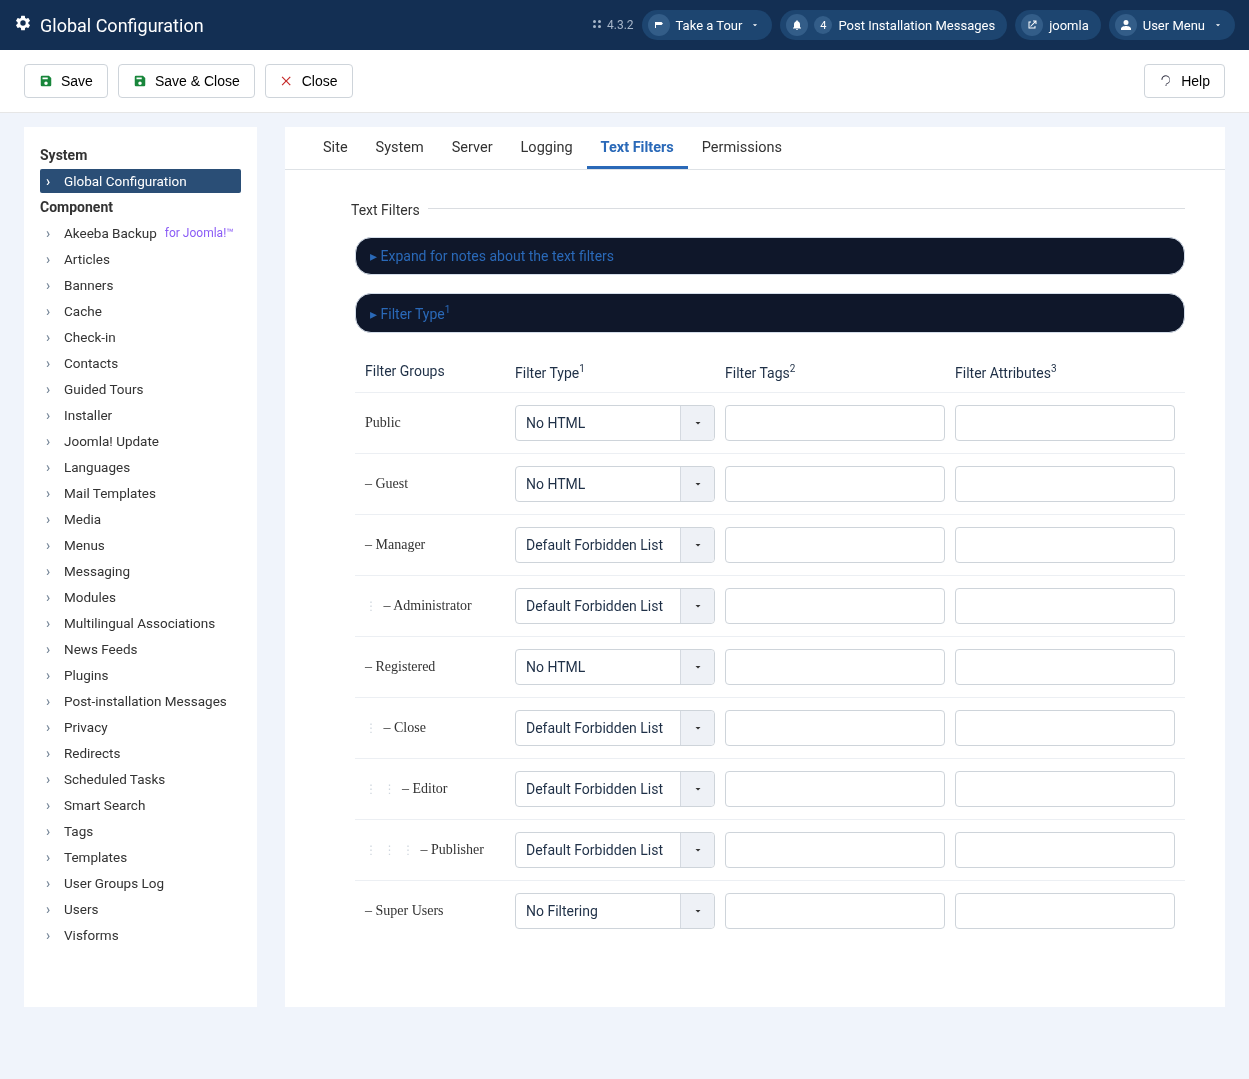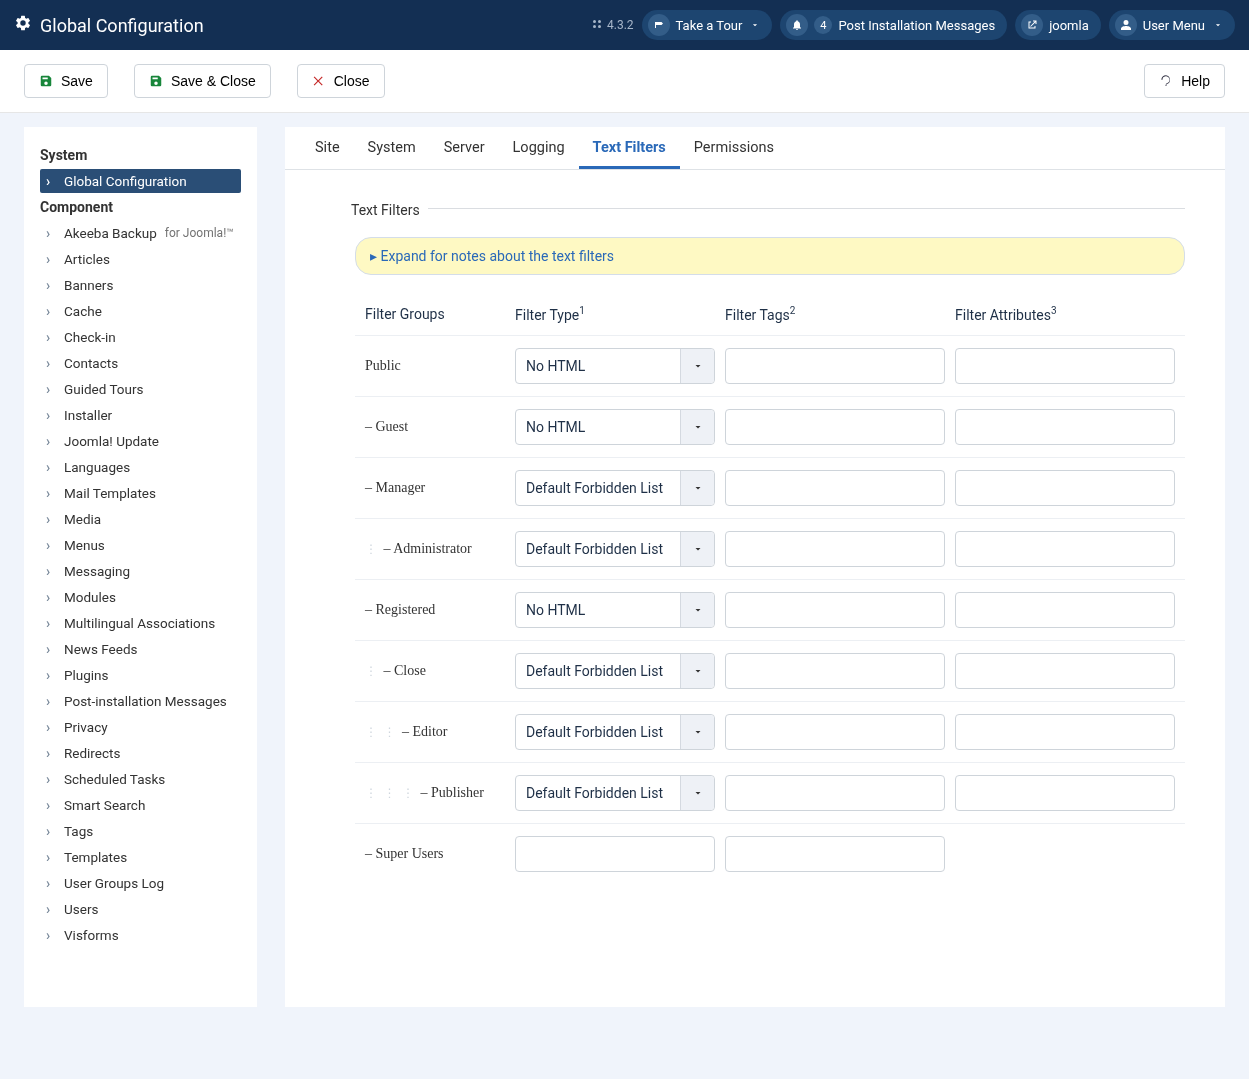--- a/index.html
+++ b/index.html
@@ -49,21 +49,21 @@
 .pill .caret { margin-left: 2px; }
 
 
 .toolbar {
   background: #fff;
   border-bottom: 1px solid #e6e6e6;
   padding: 14px 24px;
   display: flex;
   justify-content: space-between;
 }
-.toolbar .group { display: flex; gap: 26px; }
+.toolbar .group { display: flex; gap: 10px; }
 .toolbar button {
   border: 1px solid #ced4da;
   background: #fff;
   border-radius: 4px;
   padding: 8px 14px;
   font-size: 14px;
   display: inline-flex;
   align-items: center;
   gap: 8px;
   cursor: pointer;
@@ -95,31 +95,31 @@
   gap: 8px;
   font-size: 13.5px;
   color: #333;
   cursor: pointer;
   border-radius: 2px;
   margin-bottom: 2px;
 }
 .sidebar li .chev { color:#7a8a9b; font-size:14px; width:10px; display:inline-block; font-weight:600;}
 .sidebar li.active { background: #2a4e76; color: #fff; }
 .sidebar li.active .chev { color: #fff; }
-.sidebar li small { color: #737373; font-size: 12px; }
+.sidebar li small { color: #8b5cf6; font-size: 12px; }
 
 .main {
   flex: 1;
   background: #fff;
   min-height: 880px;
 }
 .tabs {
   display: flex;
   border-bottom: 1px solid #dee2e6;
-  padding: 0 16px;
+  padding: 0 24px;
 }
 .tabs .tab {
   padding: 12px 14px 10px 14px;
   font-size: 14.5px;
   color: #333;
   cursor: pointer;
   border-bottom: 3px solid transparent;
 }
 .tabs .tab.active {
   color: #2a69b8;
@@ -136,21 +136,21 @@
   left: -12px;
   background: #fff;
   display: inline-block;
   padding: 0 8px;
   font-size: 14px;
   color: #333;
 }
 .fieldset-line { border-top: 1px solid #dadde1; margin-bottom: 28px; }
 
 .disclosure {
-  background: #fef9c3;
+  background: #0f172a;
   border: 1px solid #d4dde9;
   border-radius: 16px;
   padding: 10px 14px;
   color: #2a69b8;
   font-size: 14px;
   margin-bottom: 18px;
   cursor: pointer;
 }
 .disclosure sup { font-size: 10px; }
 
@@ -437,20 +437,21 @@
         <div class="tab active">Text Filters</div>
         <div class="tab">Permissions</div>
       </div>
     <div class="pane">
       <div>
         <span class="fieldset-label">Text Filters</span>
         <div class="fieldset-line"></div>
 
         <div id="disclosures">
             <div class="disclosure"><span>▸ </span><span>Expand for notes about the text filters</span></div>
+            <div class="disclosure"><span>▸ </span><span>Filter Type</span><sup>1</sup></div>
           </div>
 
         <div class="grid-head">
           <div>Filter Groups</div>
           <div><span>Filter Type</span><sup>1</sup></div>
           <div><span>Filter Tags</span><sup>2</sup></div>
           <div><span>Filter Attributes</span><sup>3</sup></div>
         </div>
         <div id="grid-body">
             <div class="grid-row">
@@ -552,20 +553,28 @@
                   <svg viewBox="0 0 24 24">
                     <path d="M7 10l5 5 5-5z"></path>
                   </svg>
                 </span>
               </div>
               <div><input class="textbox" style=""></div>
               <div><input class="textbox" style=""></div>
             </div>
             <div class="grid-row">
               <div class="label"><span>– Super Users</span></div>
+              <div class="select">
+                <span>No Filtering</span>
+                <span class="arrow">
+                  <svg viewBox="0 0 24 24">
+                    <path d="M7 10l5 5 5-5z"></path>
+                  </svg>
+                </span>
+              </div>
               <div><input class="textbox" style=""></div>
               <div><input class="textbox" style=""></div>
             </div>
           </div>
       </div>
     </div>
   </main>
 </div>
 
 </body></html>

